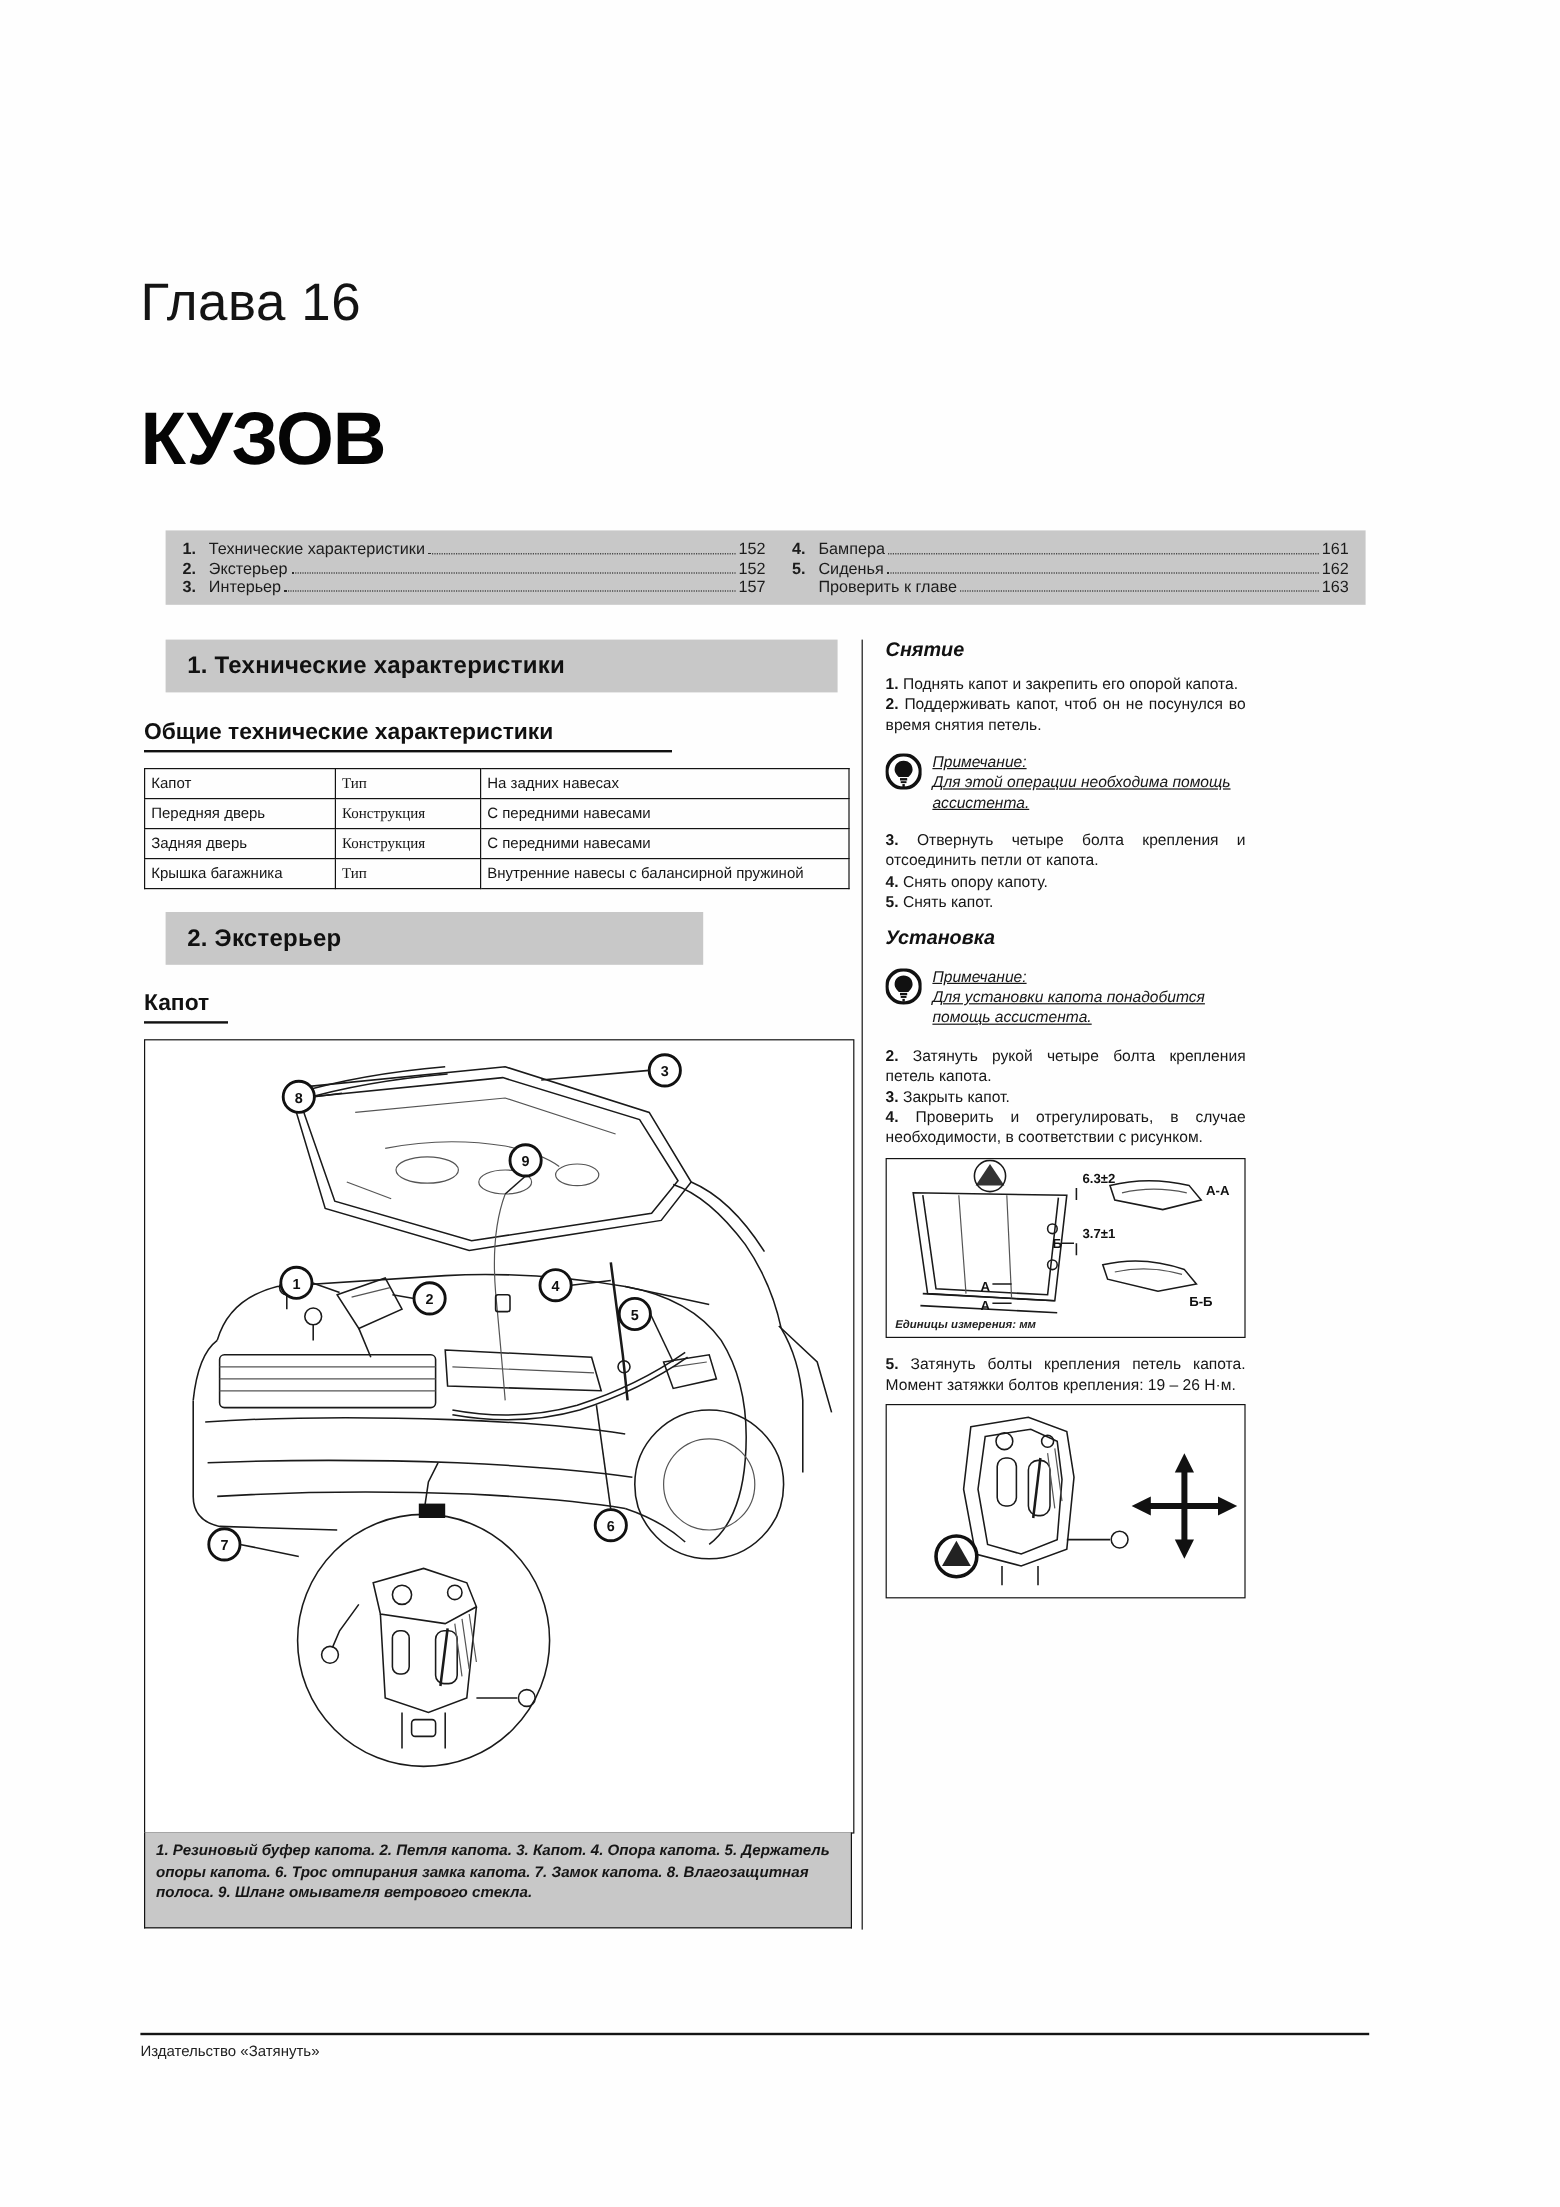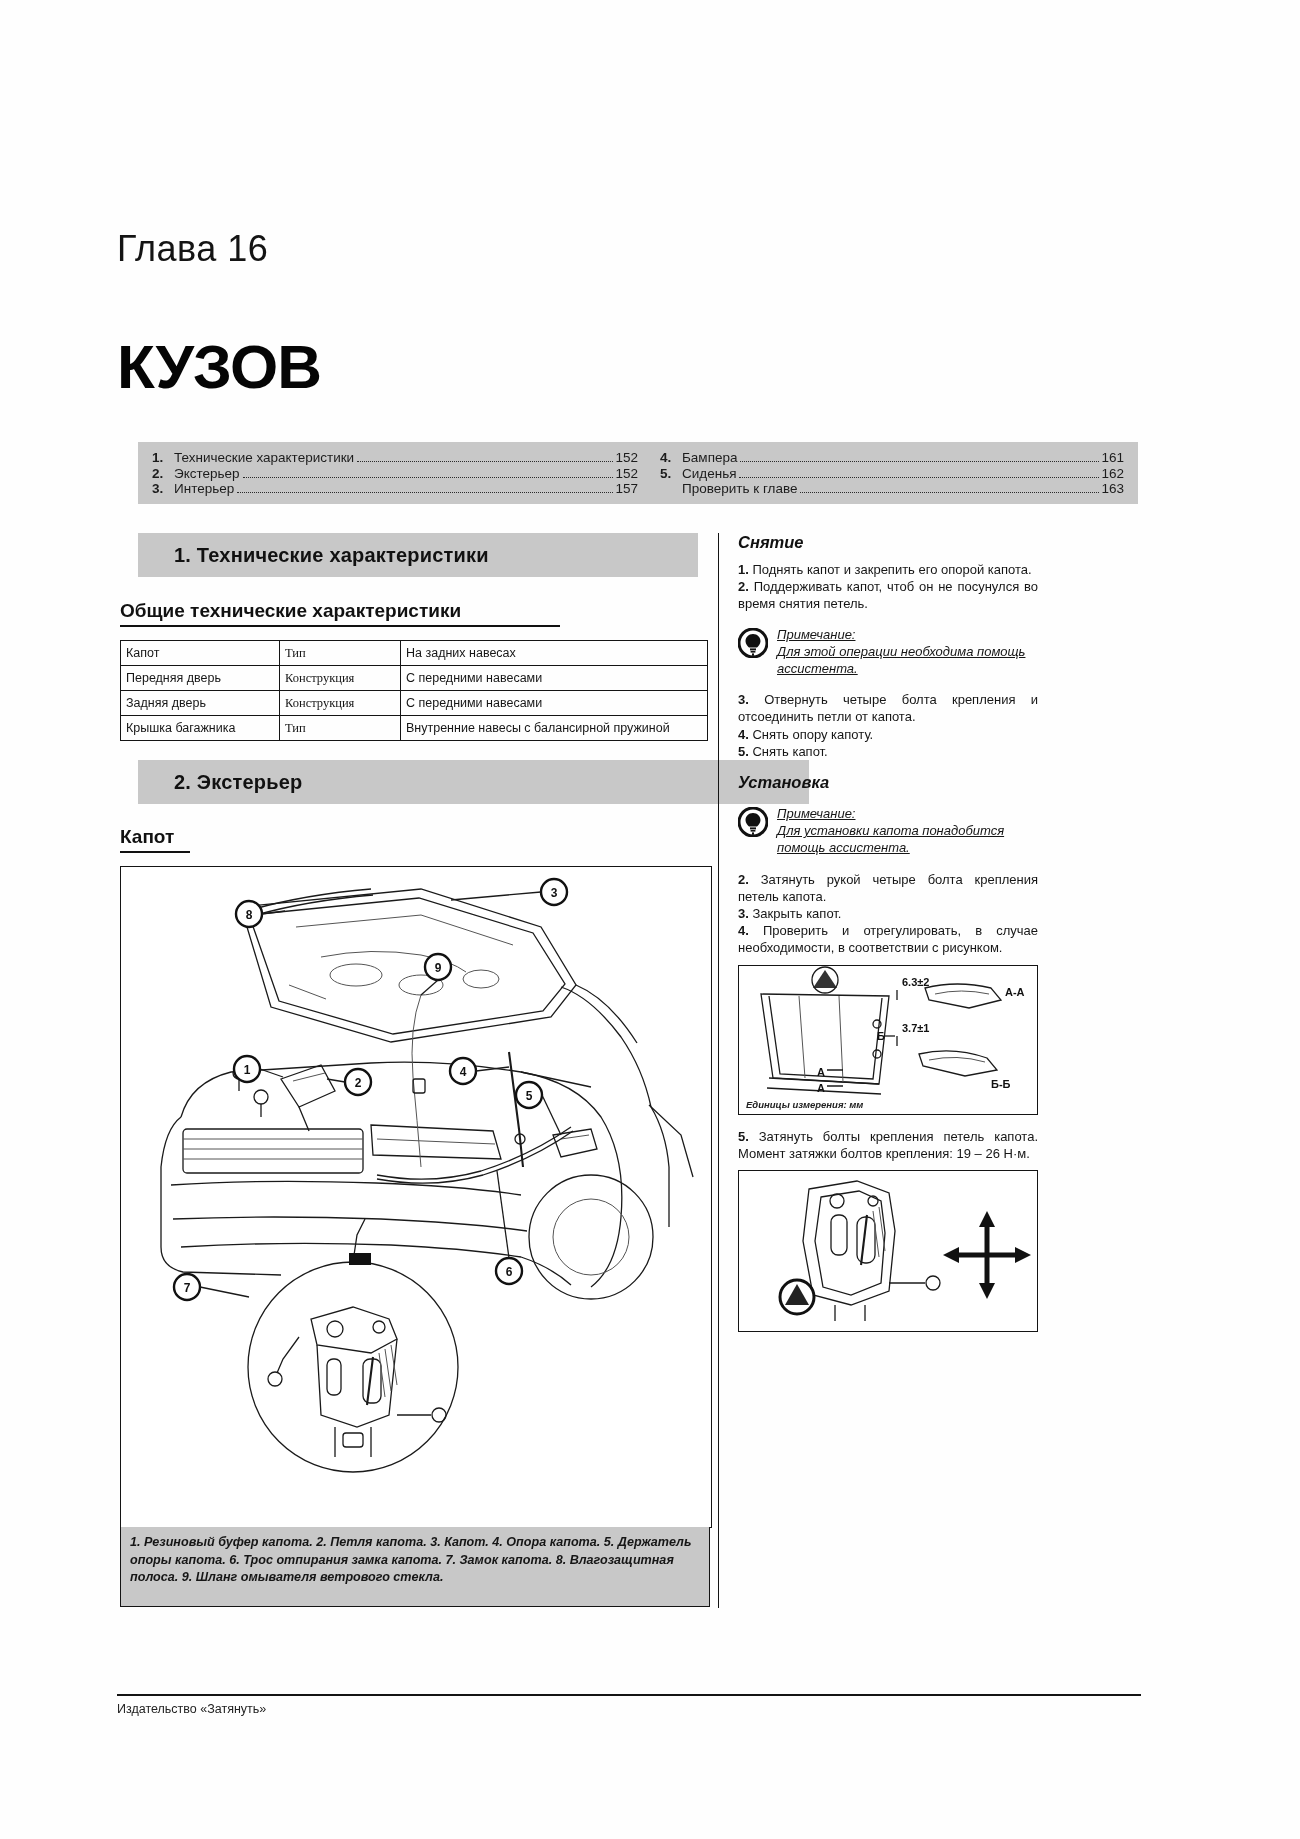--- a/index.html
+++ b/index.html
@@ -19,21 +19,21 @@
     position: absolute;
     left: 0; top: 0;
     width: 1300px; height: 1839px;
     background: #fefefe;
   }
 
   
   .chapter-label {
     position: absolute;
     left: 117px; top: 228px;
-    font-size: 36px;
+    font-size: 44px;
     font-weight: 400;
     letter-spacing: 0.5px;
     color: #141414;
   }
   .chapter-title {
     position: absolute;
     left: 117px; top: 331px;
     font-size: 62px;
     font-weight: 900;
     letter-spacing: -1px;
@@ -74,29 +74,29 @@
     height: 9px;
   }
   .toc-page { flex: 0 0 auto; font-weight: normal; }
 
   
   .section-bar {
     position: absolute;
     background: #c8c8c8;
     display: flex;
     align-items: center;
-    padding-left: 36px;
+    padding-left: 18px;
     box-sizing: border-box;
     font-size: 20px;
     font-weight: bold;
     color: #111;
     letter-spacing: 0.2px;
   }
   #sec-tech { left: 138px; top: 533px; width: 560px; height: 44px; }
-  #sec-ext  { left: 138px; top: 760px; width: 671px; height: 44px; }
+  #sec-ext  { left: 138px; top: 760px; width: 448px; height: 44px; }
 
   .sub-heading {
     position: absolute;
     font-size: 19px;
     font-weight: bold;
     color: #111;
     border-bottom: 2.4px solid #111;
     padding-bottom: 3px;
   }
   #sub-general { left: 120px; top: 600px; width: 440px; }

